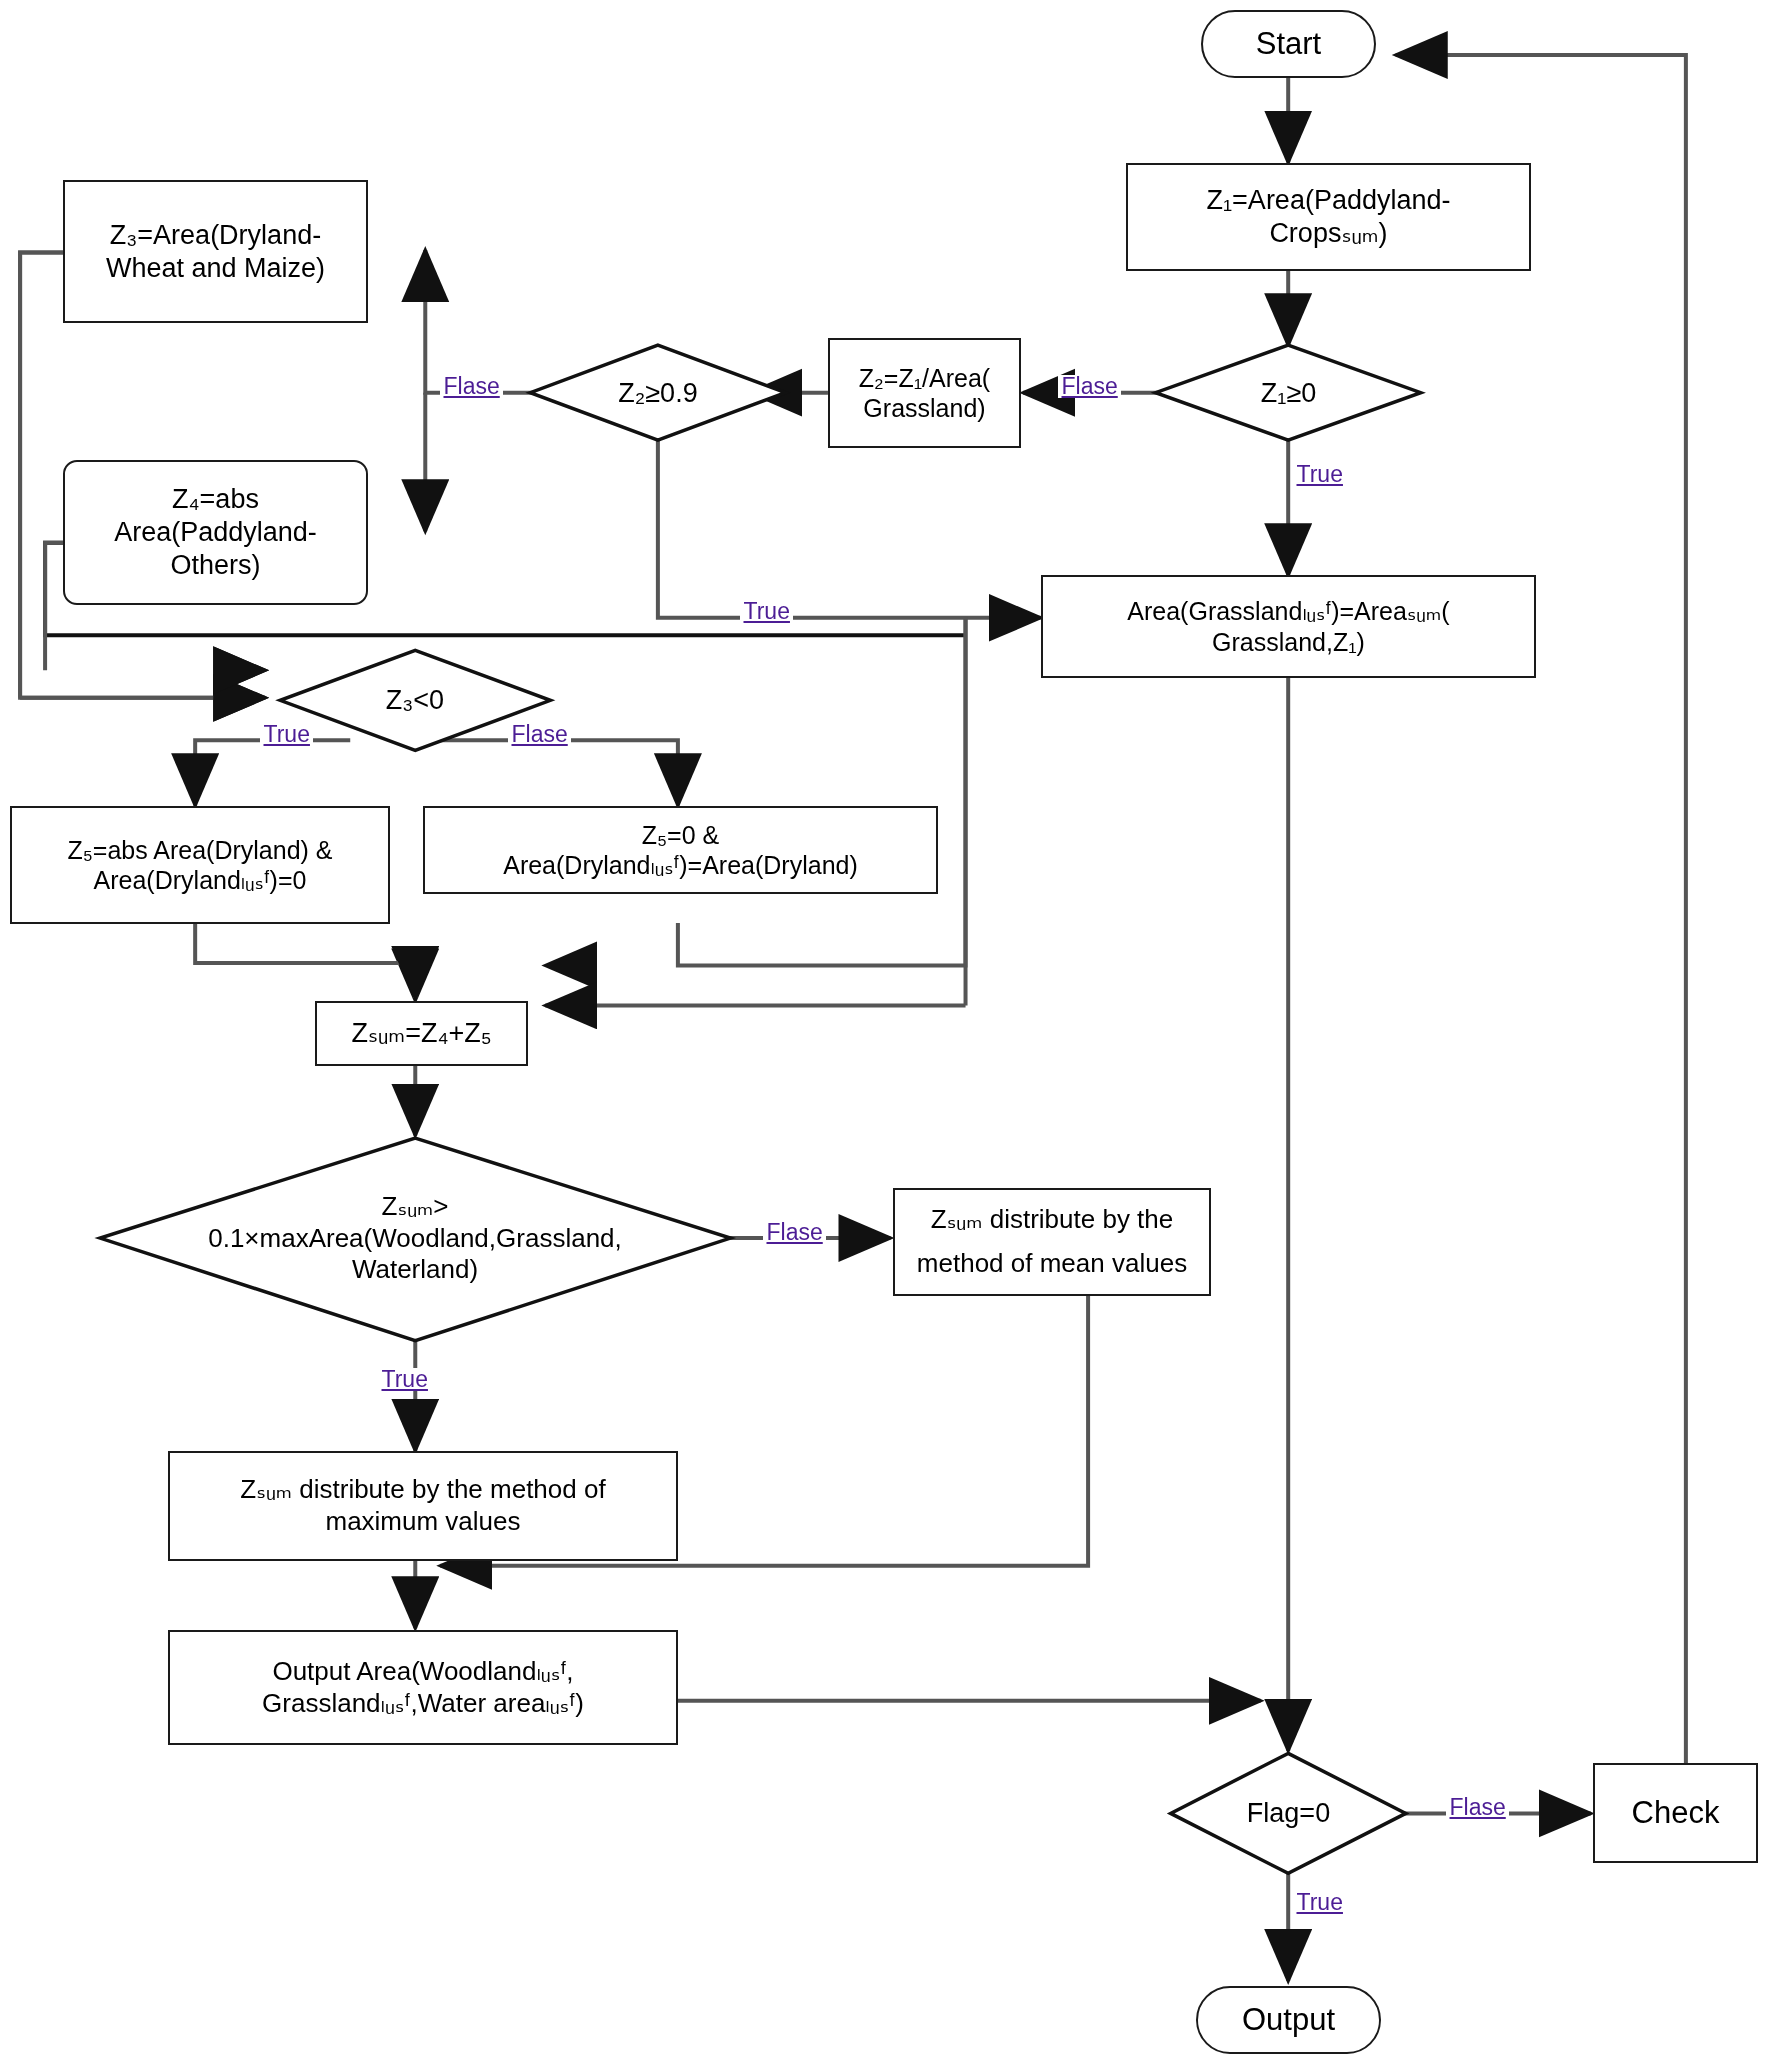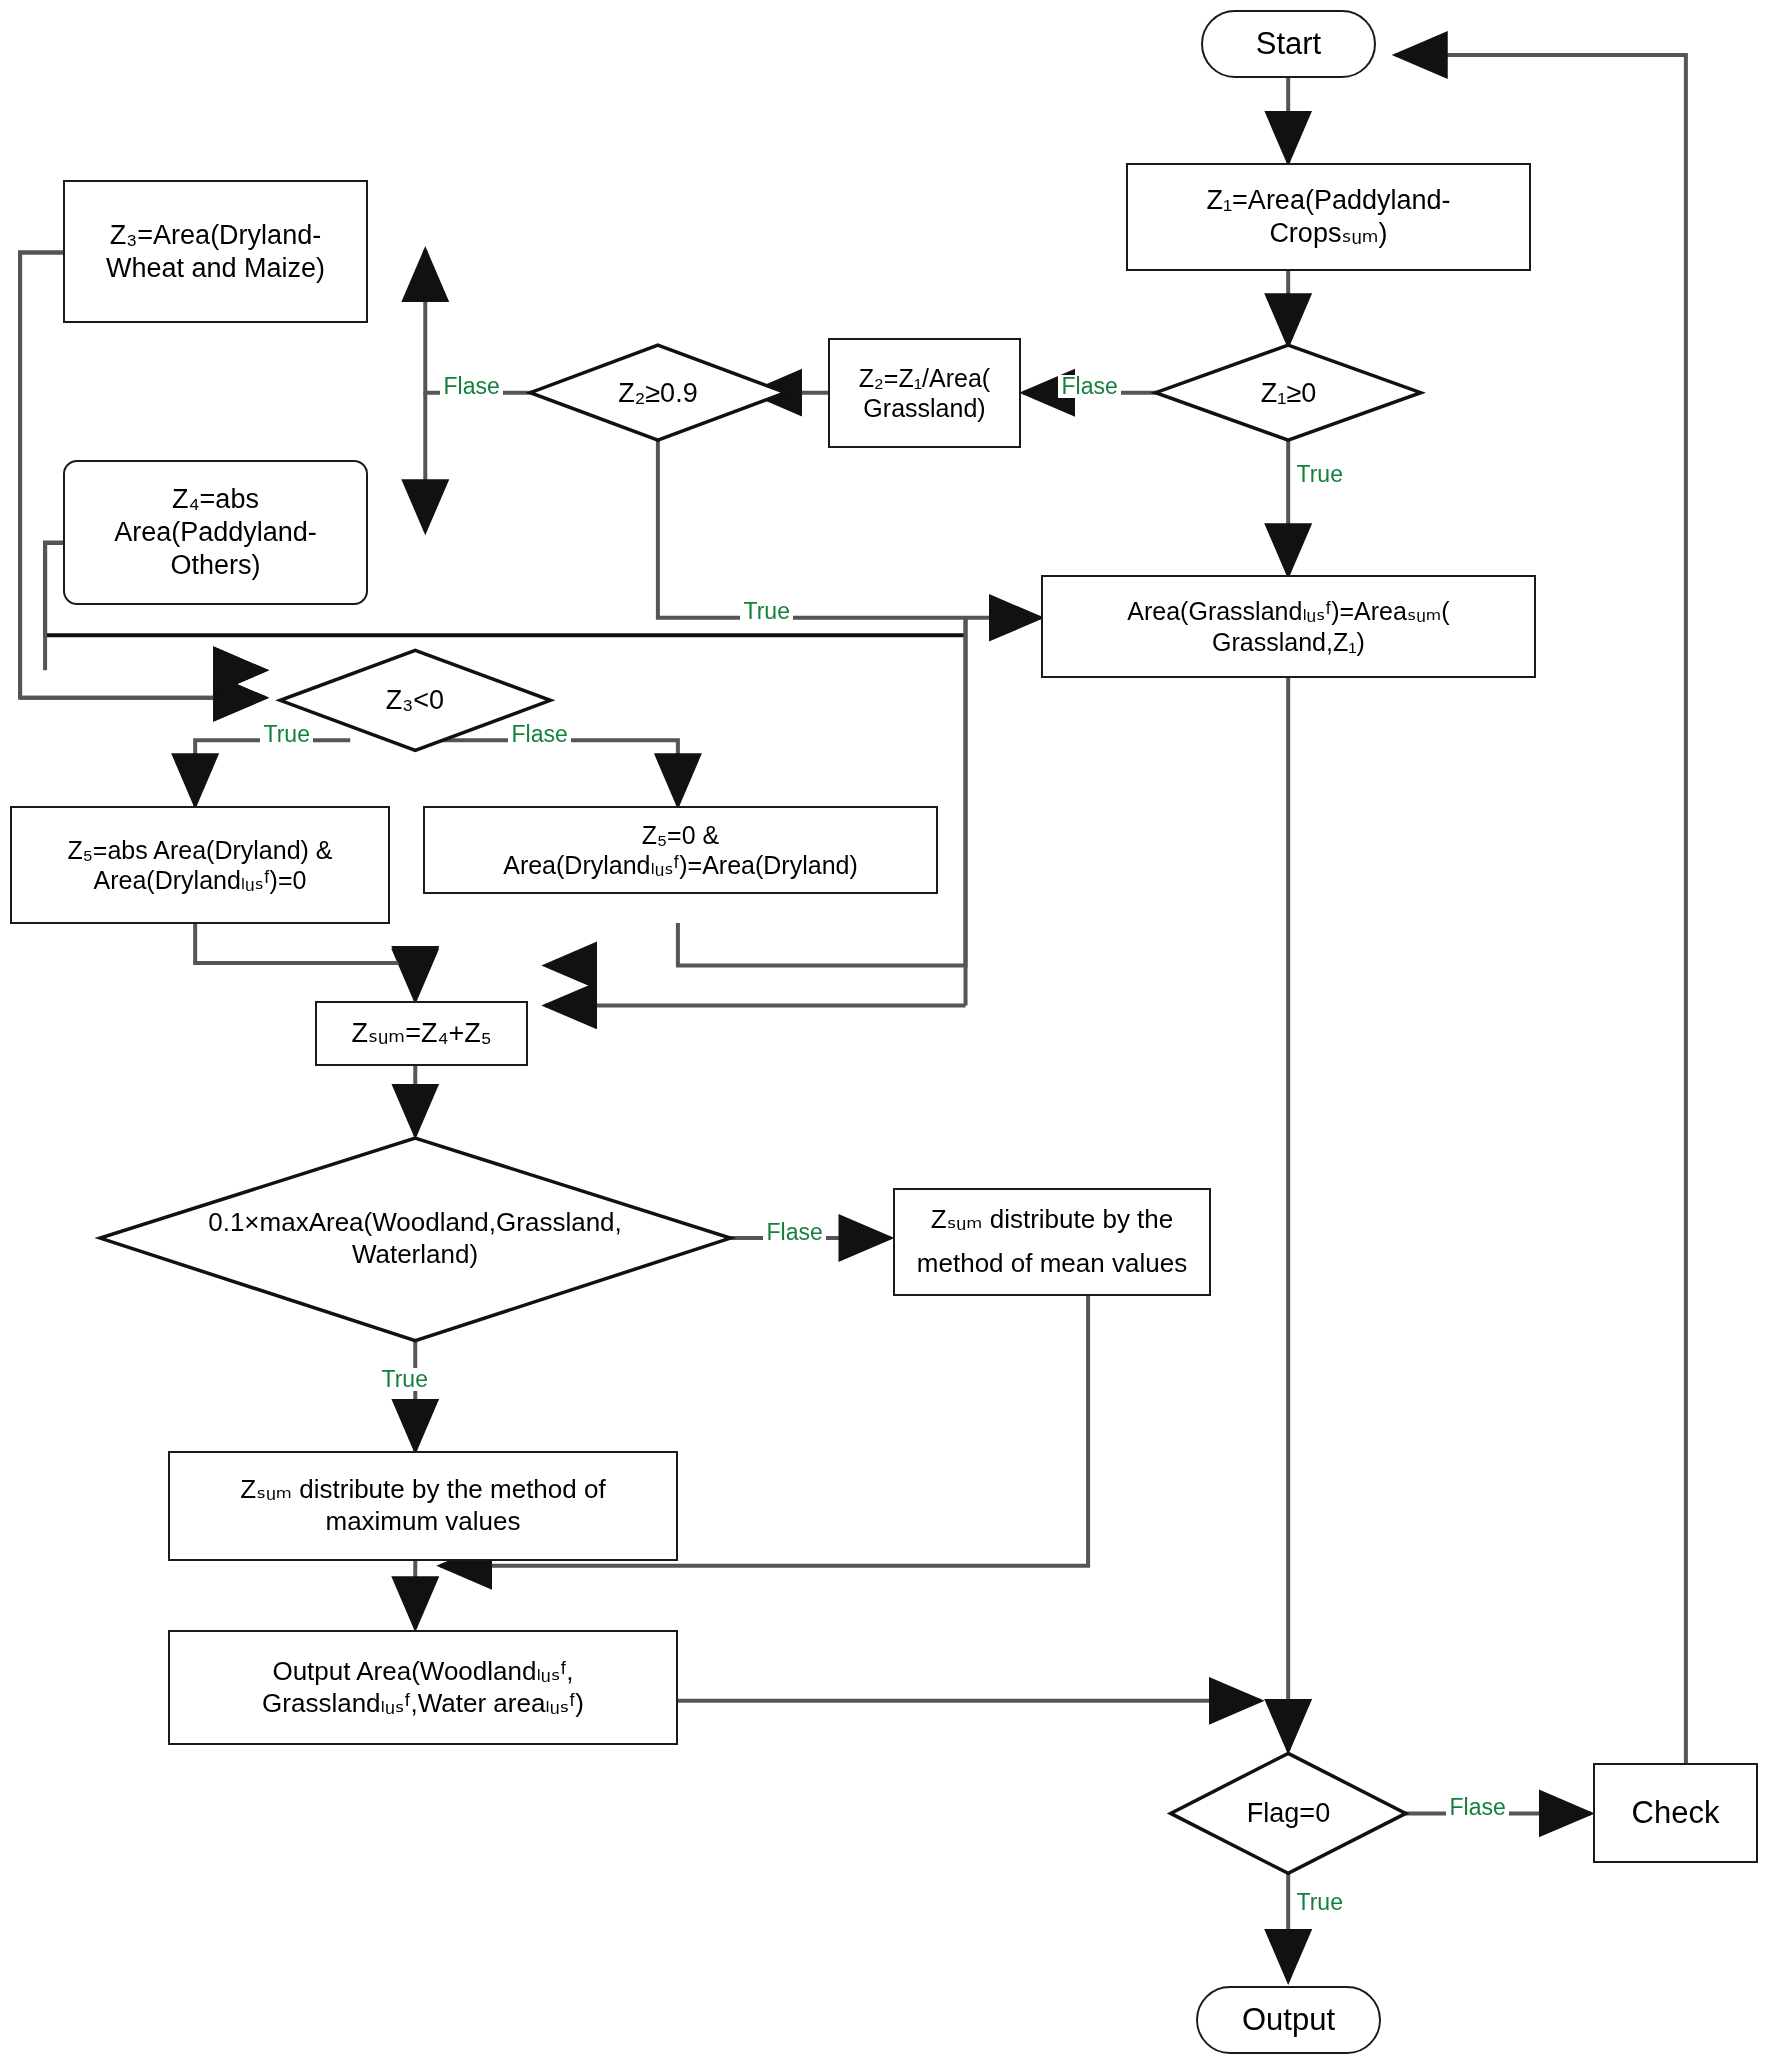--- a/index.html
+++ b/index.html
@@ -51,27 +51,28 @@
     font-size: 27px;
     z-index: 4;
   }
   .dec .dectext {
     position: relative;
     z-index: 5;
     width: 100%;
   }
   .edgelabel {
     position: absolute;
-    color: #15803d;
+    color: #4c1d95;
     font-size: 23px;
     background: #ffffff;
     padding: 0 3.5px;
     white-space: nowrap;
     z-index: 6;
     line-height: 1;
+    text-decoration: underline;
   }
   .nowrap { white-space: nowrap; }
 </style>
 </head>
 <body>
 
 <div id="stage">
 
   <svg id="wires" viewBox="0 0 3568 4130">
     <defs>
@@ -232,20 +233,21 @@
 
   <div class="node dec" style="left:543px; top:368px; width:230px; height:50px;">
     <span class="dectext">Z₂≥0.9</span>
   </div>
 
   <div class="node dec" style="left:300px; top:675px; width:230px; height:50px;">
     <span class="dectext">Z₃&lt;0</span>
   </div>
 
   <div class="node dec" style="left:115px; top:1171px; width:600px; height:135px; flex-direction:column; font-size:26px;">
+    <span class="dectext">Zₛᵤₘ&gt;</span>
     <span class="dectext nowrap">0.1×maxArea(Woodland,Grassland,</span>
     <span class="dectext">Waterland)</span>
   </div>
 
   <div class="node dec" style="left:1181px; top:1788px; width:215px; height:50px;">
     <span class="dectext">Flag=0</span>
   </div>
 
   <div class="edgelabel" style="left:1058px; top:375px;">Flase</div>
 

